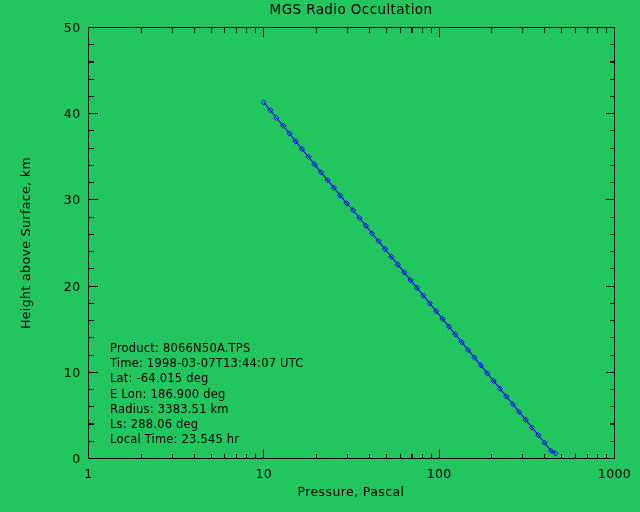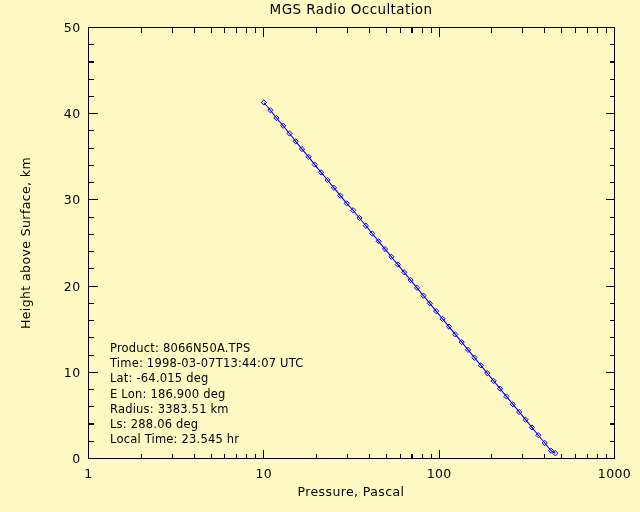--- a/index.html
+++ b/index.html
@@ -4,21 +4,21 @@
 <style>
   html, body {
     margin: 0;
     padding: 0;
     background: #ffffff;
   }
   #root {
     position: relative;
     width: 640px;
     height: 512px;
-    background: #fef9c3;
+    background: #22c55e;
     font-family: "DejaVu Sans", sans-serif;
     overflow: hidden;
   }
   #plot-svg {
     position: absolute;
     left: 0;
     top: 0;
     width: 640px;
     height: 512px;
     display: block;

